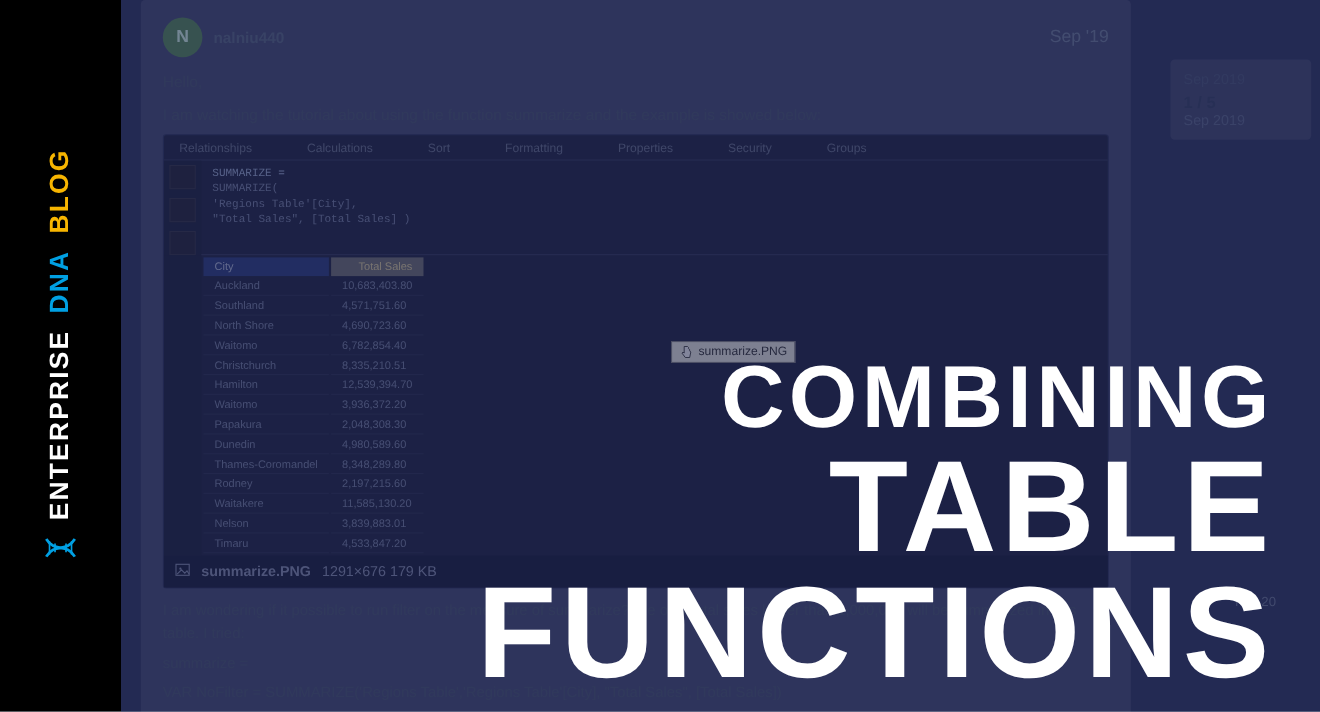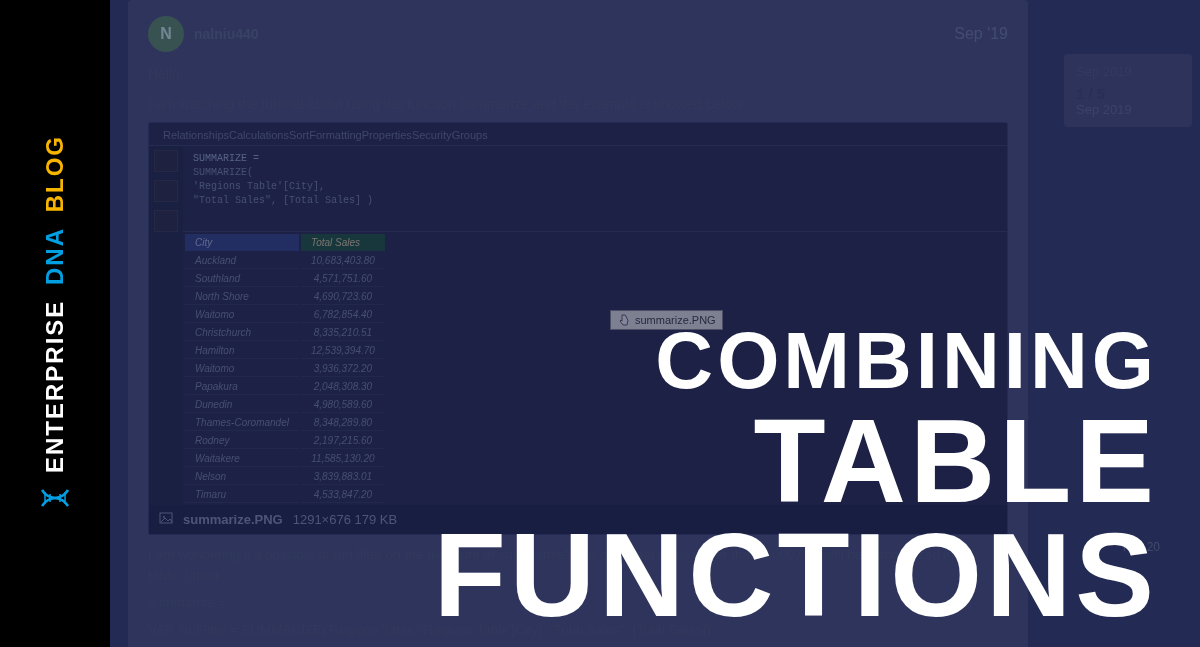--- a/index.html
+++ b/index.html
@@ -17,32 +17,32 @@
 .forum { position: absolute; left: 18px; top: 0; width: 900px; font-size: 13px; color: #43506a; }
 .post-card { background: rgba(255,255,255,0.12); border-radius: 4px; padding: 16px 20px; }
 .post-head { display: flex; align-items: center; justify-content: space-between; margin-bottom: 14px; }
 .avatar { width: 36px; height: 36px; border-radius: 50%; background: #5a8f5a; display: inline-flex; align-items: center; justify-content: center; color: #dfe; font-weight: 700; font-size: 16px; margin-right: 10px; }
 .post-user { display: flex; align-items: center; }
 .username { color: #5b6b88; font-weight: 600; font-size: 14px; }
 .postdate { color: #7382a0; font-size: 16px; }
 .greeting { margin: 10px 0 14px; color: #4a5873; font-size: 14px; }
 .post-line { color: #4a5873; font-size: 14px; margin-bottom: 10px; }
 .shot { background: #1e2340; border: 1px solid #2d355f; border-radius: 3px; margin: 8px 0 10px; }
-.ribbon { display: flex; padding: 6px 14px 4px; color: #6b7490; font-size: 11px; border-bottom: 1px solid #333a5c; }
+.ribbon { display: flex; gap: 50px; padding: 6px 14px 4px; color: #6b7490; font-size: 11px; border-bottom: 1px solid #333a5c; }
 .ide-row { display: flex; }
 .left-rail { width: 34px; background: #1a1f3a; display: flex; flex-direction: column; align-items: center; padding-top: 4px; gap: 8px; }
 .rail-btn { width: 24px; height: 22px; background: #223; border: 1px solid #334; }
 .formula { flex: 1; padding: 6px 10px; color: #7c86aa; font-family: "Courier New", monospace; font-size: 10px; line-height: 1.4; border-bottom: 1px solid #333a5c; }
 .formula .kw { color: #9fb0d6; }
 .table-area { display: flex; }
-.data-table { font-size: 10px; color: #7a84a6; font-style: italic; }
+.data-table { font-size: 10px; color: #7a84a6; }
 .data-table th { background: #2b3d80; color: #b8c2e0; text-align: left; padding: 3px 10px; font-weight: 500; }
-.data-table th.num { background: #14532d; color: #e8d8a0; }
+.data-table th.num { background: #737373; color: #e8d8a0; text-align: right; }
 .data-table td { padding: 2px 10px; border-bottom: 1px solid #2a3050; }
-.data-table td.num { text-align: center; }
+.data-table td.num { text-align: left; }
 .tooltip { position: absolute; left: 500px; top: 310px; background: #f4f4e8; border: 1px solid #888; padding: 2px 6px; font-size: 11px; color: #333; display: flex; align-items: center; gap: 4px; }
 .caption-bar { background: #151b38; padding: 6px 10px; display: flex; align-items: center; gap: 10px; color: #8a93b3; font-size: 13px; }
 .caption-bar .fname { font-weight: 600; }
 .post-body p { color: #4a5873; font-size: 13.5px; line-height: 1.55; margin-top: 6px; }
 .timeline { position: absolute; right: 8px; top: 54px; width: 128px; opacity: 0.7; }
 .tl-card { background: rgba(255,255,255,0.15); border-radius: 4px; padding: 10px 12px; font-size: 13px; color: #6b7796; }
 .tl-top { color: #5d6a88; margin-bottom: 6px; }
 .tl-count { color: #3a4766; font-weight: 600; font-size: 15px; }
 .tl-bot { color: #7683a2; }
 .tl-node { position: absolute; right: 40px; top: 540px; color: #6e7a98; font-size: 12px; }

